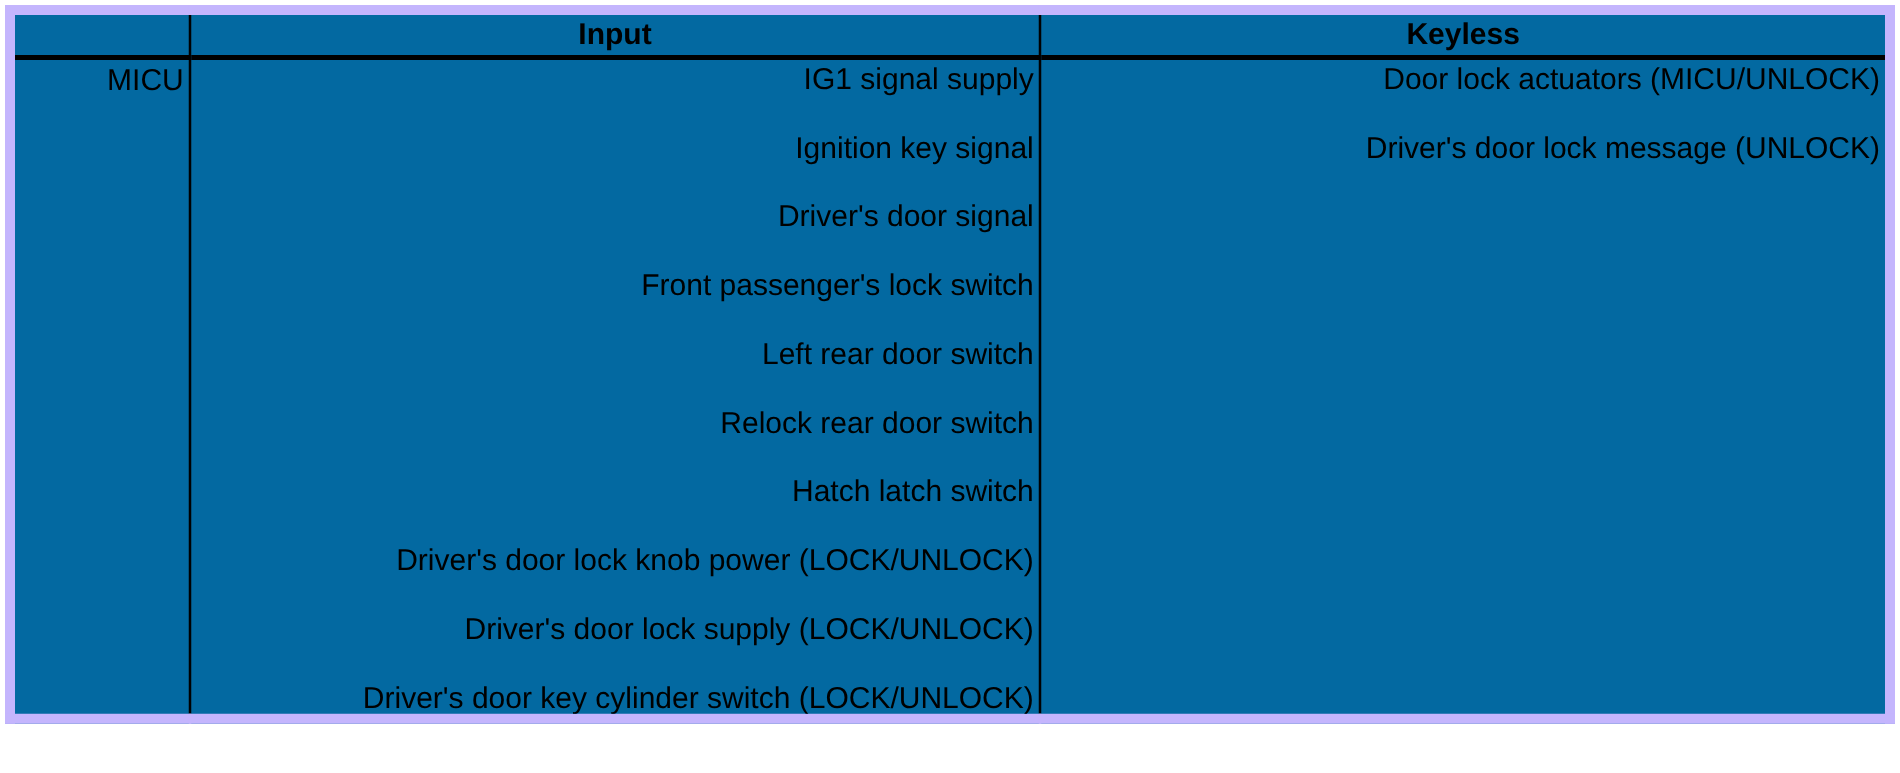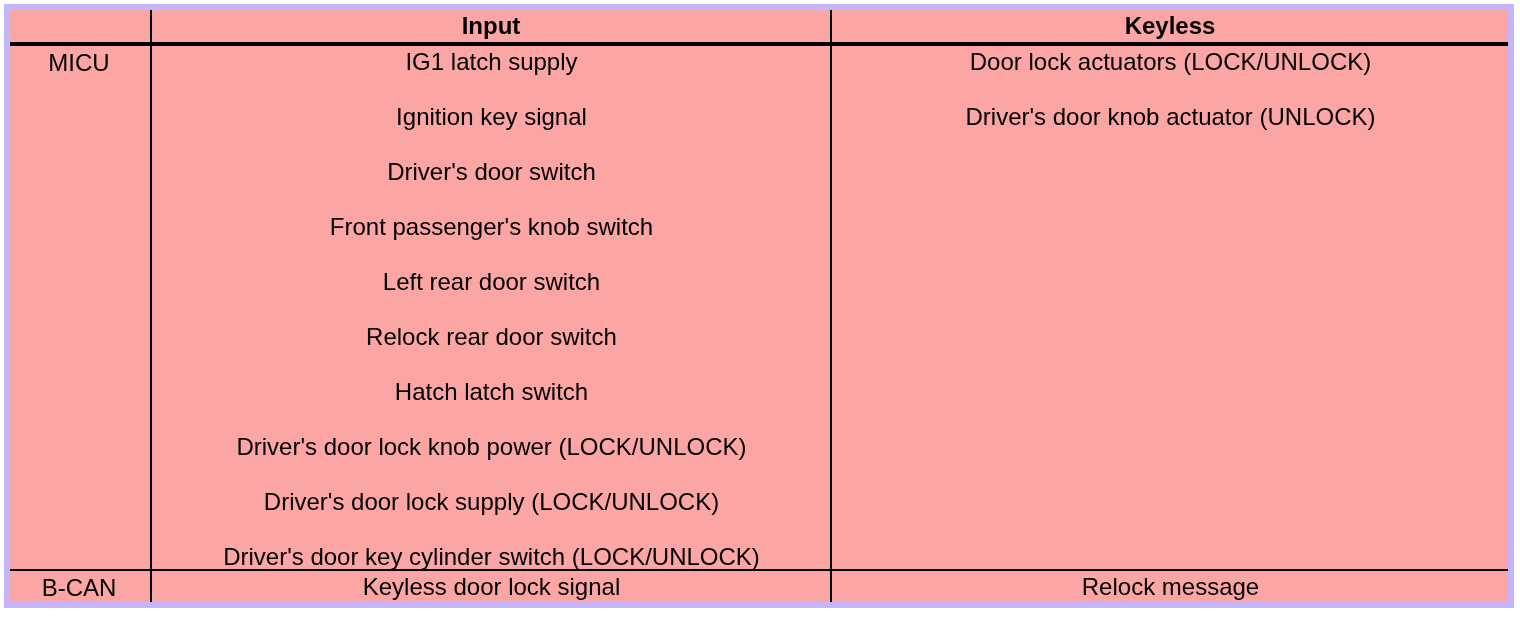--- a/index.html
+++ b/index.html
@@ -14,40 +14,40 @@
     font-family: "Liberation Sans", sans-serif;
     color: #000000;
     -webkit-font-smoothing: none;
   }
   table.io-table {
     border-collapse: collapse;
     table-layout: fixed;
     width: 1504px;
     height: 548px;
     margin: 4px 0 0 4px;
-    background: #fca5a5;
-    border: 6px solid #c4b5fd;
+    background: #0369a1;
+    border: 8px solid #c4b5fd;
   }
   .io-table th,
   .io-table td {
     border: 2px solid #000000;
     overflow: hidden;
     font-size: 24px;
   }
   .io-table thead th {
     border-bottom: 4px solid #000000;
     font-weight: bold;
     text-align: center;
     vertical-align: middle;
     height: 32px;
     padding: 0;
   }
   .io-table tbody td {
     vertical-align: top;
-    text-align: center;
+    text-align: right;
     padding: 3px 4px 0 5px;
     font-weight: normal;
   }
   .io-table tbody td.comp-cell {
     padding-left: 2px;
   }
   .row-bcan {
     height: 30px;
   }
   .cell-item {
@@ -72,39 +72,30 @@
     <tr>
       <th></th>
       <th>Input</th>
       <th>Keyless</th>
     </tr>
   </thead>
   <tbody>
     <tr>
       <td class="comp-cell">MICU</td>
       <td>
-          <div class="cell-item">IG1 latch supply</div>
+          <div class="cell-item">IG1 signal supply</div>
           <div class="cell-item">Ignition key signal</div>
-          <div class="cell-item">Driver's door switch</div>
-          <div class="cell-item">Front passenger's knob switch</div>
+          <div class="cell-item">Driver's door signal</div>
+          <div class="cell-item">Front passenger's lock switch</div>
           <div class="cell-item">Left rear door switch</div>
           <div class="cell-item">Relock rear door switch</div>
           <div class="cell-item">Hatch latch switch</div>
           <div class="cell-item">Driver's door lock knob power (LOCK/UNLOCK)</div>
           <div class="cell-item">Driver's door lock supply (LOCK/UNLOCK)</div>
           <div class="cell-item">Driver's door key cylinder switch (LOCK/UNLOCK)</div>
         </td>
       <td>
-          <div class="cell-item">Door lock actuators (LOCK/UNLOCK)</div>
-          <div class="cell-item">Driver's door knob actuator (UNLOCK)</div>
-        </td>
-    </tr>
-    <tr class="row-bcan">
-      <td class="comp-cell">B-CAN</td>
-      <td>
-          <div class="cell-item">Keyless door lock signal</div>
-        </td>
-      <td>
-          <div class="cell-item">Relock message</div>
+          <div class="cell-item">Door lock actuators (MICU/UNLOCK)</div>
+          <div class="cell-item">Driver's door lock message (UNLOCK)</div>
         </td>
     </tr>
   </tbody>
 </table>
 
 </body></html>

